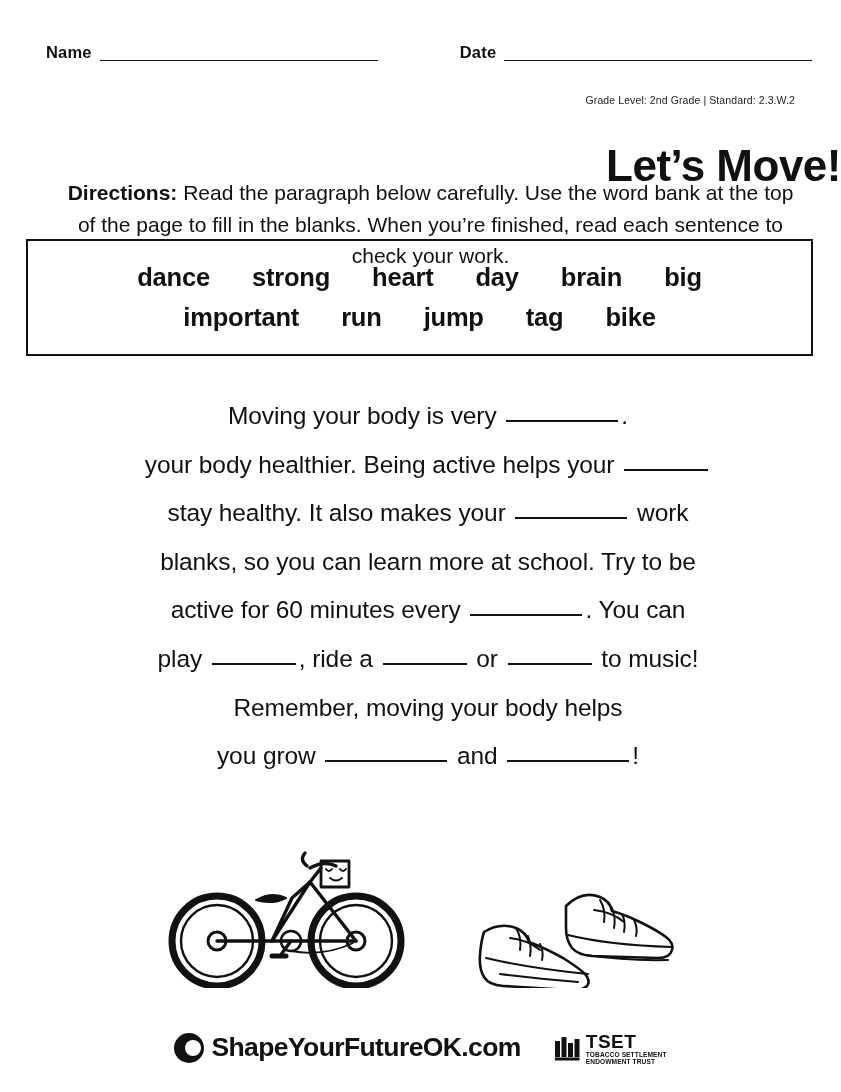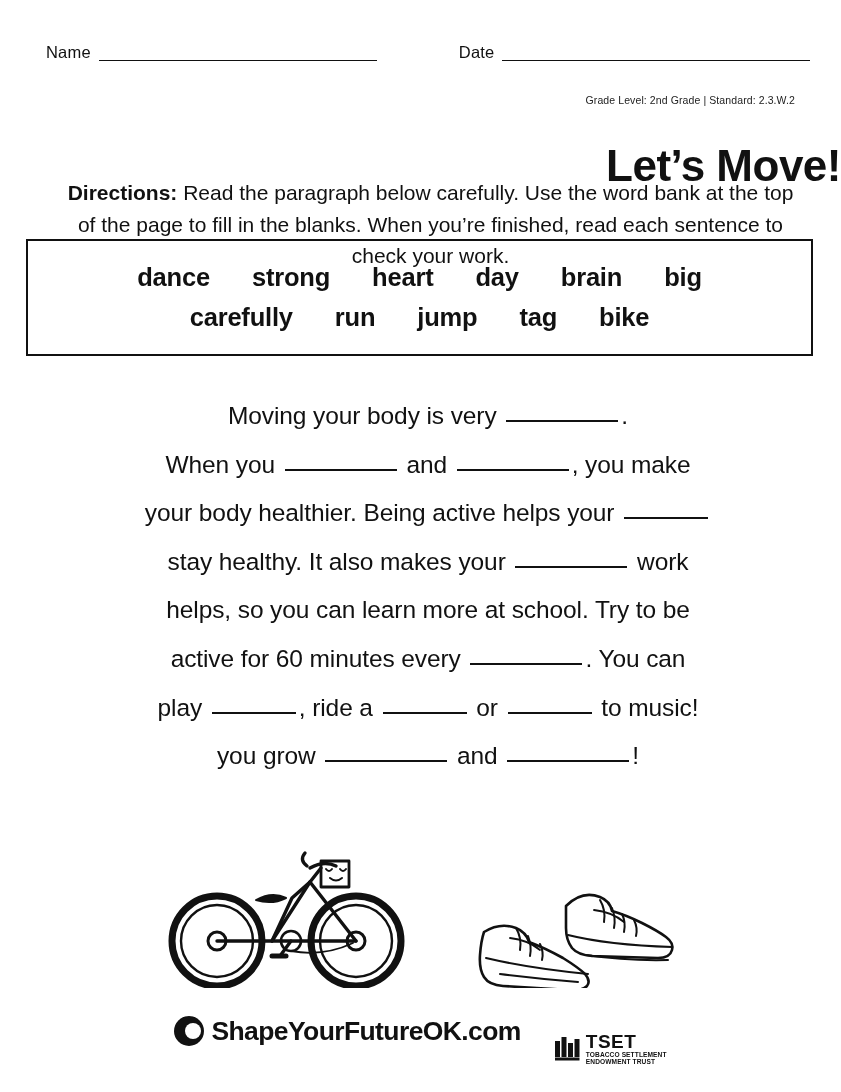--- a/index.html
+++ b/index.html
@@ -24,20 +24,21 @@
   }
 
   
   .namedate {
     position: absolute;
     top: 44px;
     left: 46px;
     right: 46px;
     display: flex;
     align-items: center;
+    font-weight: bold;
   }
   .nd-block {
     display: flex;
     align-items: flex-end;
   }
   .nd-label {
     font-size: 16.5px;
     letter-spacing: 0.2px;
     padding-right: 8px;
     line-height: 1;
@@ -153,21 +154,21 @@
   }
 
   
   .footer {
     position: absolute;
     bottom: 26px;
     left: 0;
     width: 100%;
     display: flex;
     justify-content: center;
-    align-items: center;
+    align-items: flex-start;
   }
   .brand {
     display: flex;
     align-items: center;
     font-size: 26.5px;
     font-weight: 700;
     letter-spacing: -0.6px;
   }
   .brand .moon {
     width: 30px;
@@ -185,21 +186,20 @@
     height: 16px;
     border-radius: 50%;
     background: #fff;
     left: 11px;
     top: 7px;
   }
   .tset {
     display: flex;
     align-items: center;
     margin-left: 34px;
-    margin-top: 36px;
   }
   .tset-mark {
     width: 26px;
     height: 24px;
     margin-right: 5px;
     position: relative;
   }
   .tset-text { line-height: 1.05; }
   .tset-text .t1 {
     font-size: 19px;
@@ -239,36 +239,36 @@
   <div class="wordbank" id="word-bank">
       <div class="wb-row">
         <span class="wb-word">dance</span>
         <span class="wb-word">strong</span>
         <span class="wb-word">heart</span>
         <span class="wb-word">day</span>
         <span class="wb-word">brain</span>
         <span class="wb-word">big</span>
       </div>
       <div class="wb-row">
-        <span class="wb-word">carefully</span>
+        <span class="wb-word">important</span>
         <span class="wb-word">run</span>
         <span class="wb-word">jump</span>
         <span class="wb-word">tag</span>
         <span class="wb-word">bike</span>
       </div>
     </div>
 
   <div class="paragraph" id="paragraph">
       <div class="pline"><span>Moving your body is very </span><span class="blank b-md"></span><span>.</span></div>
-      <div class="pline"><span>When you </span><span class="blank b-md"></span><span> and </span><span class="blank b-md"></span><span>, you make</span></div>
       <div class="pline"><span>your body healthier. Being active helps your </span><span class="blank b-sm"></span></div>
       <div class="pline"><span>stay healthy. It also makes your </span><span class="blank b-md"></span><span> work</span></div>
-      <div class="pline"><span>helps, so you can learn more at school. Try to be</span></div>
+      <div class="pline"><span>blanks, so you can learn more at school. Try to be</span></div>
       <div class="pline"><span>active for 60 minutes every </span><span class="blank b-md"></span><span>. You can</span></div>
       <div class="pline"><span>play </span><span class="blank b-sm"></span><span>, ride a </span><span class="blank b-sm"></span><span> or </span><span class="blank b-sm"></span><span> to music!</span></div>
+      <div class="pline"><span>Remember, moving your body helps</span></div>
       <div class="pline"><span>you grow </span><span class="blank b-lg"></span><span> and </span><span class="blank b-lg"></span><span>!</span></div>
     </div>
 
   <div class="art">
 
     <div class="bike">
       <svg width="280" height="150" viewBox="0 0 280 150" fill="none" stroke="#111" stroke-width="3.4" stroke-linecap="round" stroke-linejoin="round">
 
         <circle cx="57" cy="103" r="45" stroke-width="7"></circle>
         <circle cx="57" cy="103" r="36" stroke-width="2.4"></circle>

